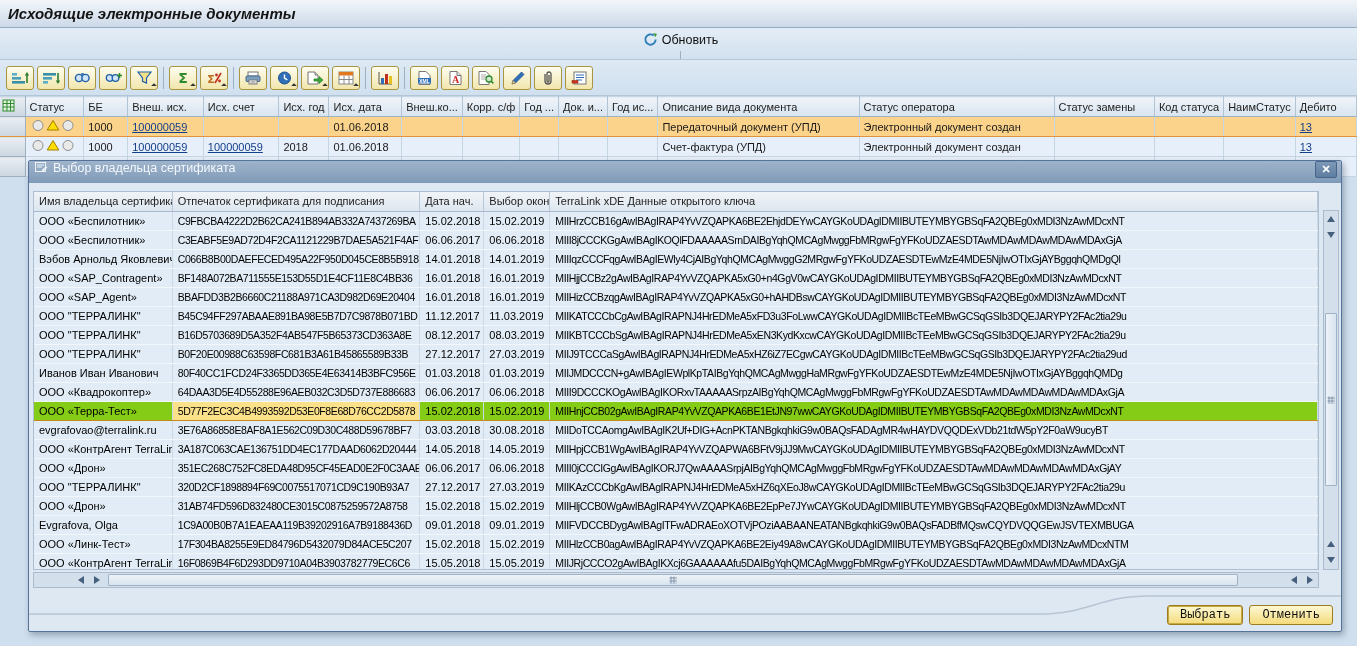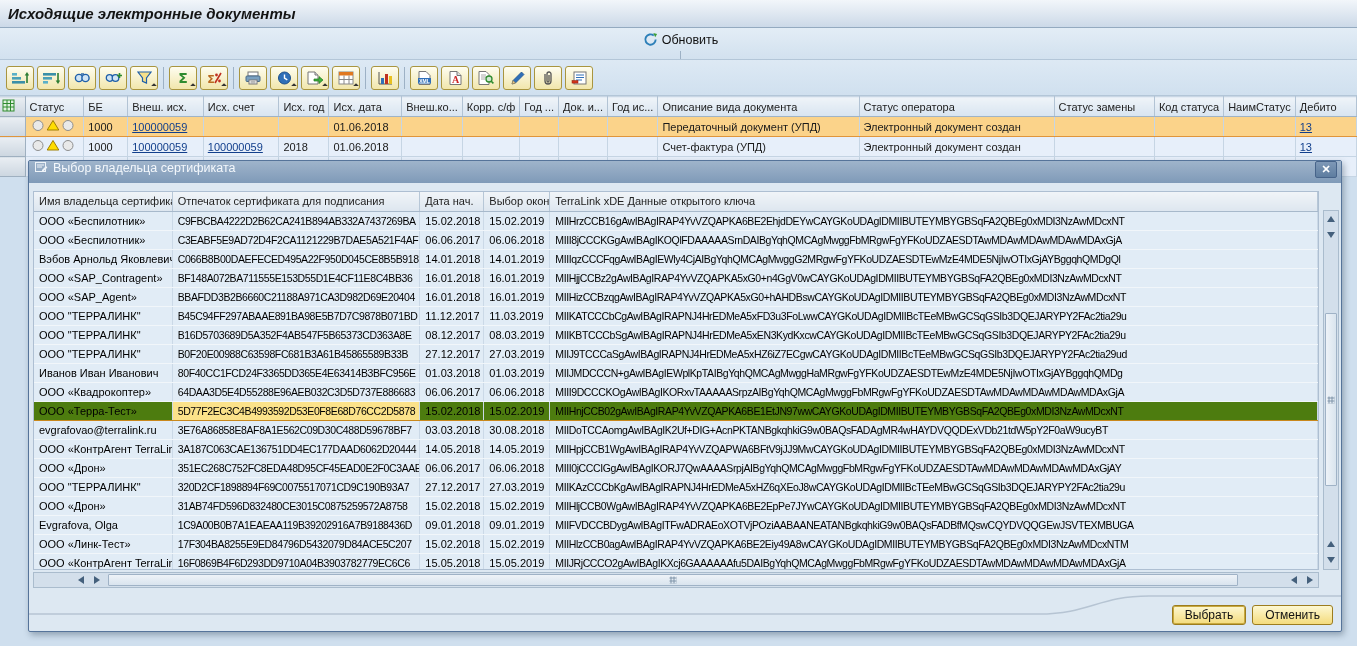--- a/index.html
+++ b/index.html
@@ -56,21 +56,21 @@
 
   #dlgbody { position:absolute; left:4px; top:30px; width:1306px; height:394px; }
   #dlgtablewrap { position:absolute; left:0; top:0; width:1286px; height:379px; overflow:hidden;
     border:1px solid #aebfd2; background:#e1ecf6; }
   table.dgrid { border-collapse:collapse; table-layout:fixed; width:1284px; }
   table.dgrid th { font-weight:normal; font-size:11px; text-align:left; white-space:nowrap; overflow:hidden;
     height:19px; padding:1px 5px; background:linear-gradient(#f0f4f8,#dde6ef); border-right:1px solid #b7c7d7; border-bottom:1px solid #a7b9cb; color:#222; }
   table.dgrid td { font-size:11px; white-space:nowrap; overflow:hidden; height:19px; padding:1px 5px;
     background:#e1ecf6; border-right:1px solid #cbd9e7; border-bottom:1px solid #f1f6fa; color:#000; }
   table.dgrid td.mono { font-size:10.5px; letter-spacing:-0.4px; }
-  table.dgrid tr.sel td { background:#4d7c0f; border-top:1px solid #c9881c; border-bottom:1px solid #c9881c; }
+  table.dgrid tr.sel td { background:#84cc16; border-top:1px solid #c9881c; border-bottom:1px solid #c9881c; }
   table.dgrid tr.sel td.fp { background:#fbe28a; }
 
   
   .sb { position:absolute; background:#d3dfeb; border:1px solid #aabccd; }
   #vscroll { right:0; top:19px; width:16px; height:360px; }
   #hscroll2 { position:absolute; left:0; top:381px; width:1286px; height:16px; }
   .arr { position:absolute; width:14px; height:14px; display:flex; align-items:center; justify-content:center; }
   .tri-u { width:0;height:0;border-left:4px solid transparent;border-right:4px solid transparent;border-bottom:6px solid #44607c; }
   .tri-d { width:0;height:0;border-left:4px solid transparent;border-right:4px solid transparent;border-top:6px solid #44607c; }
   .tri-l { width:0;height:0;border-top:4px solid transparent;border-bottom:4px solid transparent;border-right:6px solid #44607c; }
@@ -78,21 +78,21 @@
   .thumb { position:absolute; background:linear-gradient(90deg,#eef3f8,#d9e4ee); border:1px solid #9fb2c6; border-radius:1px; }
   .thumb.h { background:linear-gradient(#eef3f8,#d9e4ee); }
   .grip { position:absolute; left:50%; top:50%; width:7px; height:7px; transform:translate(-50%,-50%);
     background-image:radial-gradient(circle, #7e93a8 1px, transparent 1.2px); background-size:3px 3px; }
 
   
   #dlgfooter { position:absolute; left:0; bottom:0; width:1312px; height:44px; }
   #dlgcurve { position:absolute; left:0; top:0; }
   #dlgbuttons { position:absolute; right:8px; bottom:6px; display:flex; gap:6px; }
   .ybtn { background:linear-gradient(#fdf8d2,#f4db7c); border:1px solid #9c7c1e; border-radius:3px;
-    padding:2px 12px; font-size:12px; color:#111; }
+    padding:2px 12px; font-size:12px; color:#111;font-family:Liberation Mono, monospace; }
   .ybtn.primary { box-shadow:inset 0 0 0 1px #c8a93e; }
 
   .icon16 svg, .abtn svg { display:block; }
 </style>
 </head>
 <body>
 
 <div id="titlebar">
   <span class="t">Исходящие электронные документы</span>
 </div>

